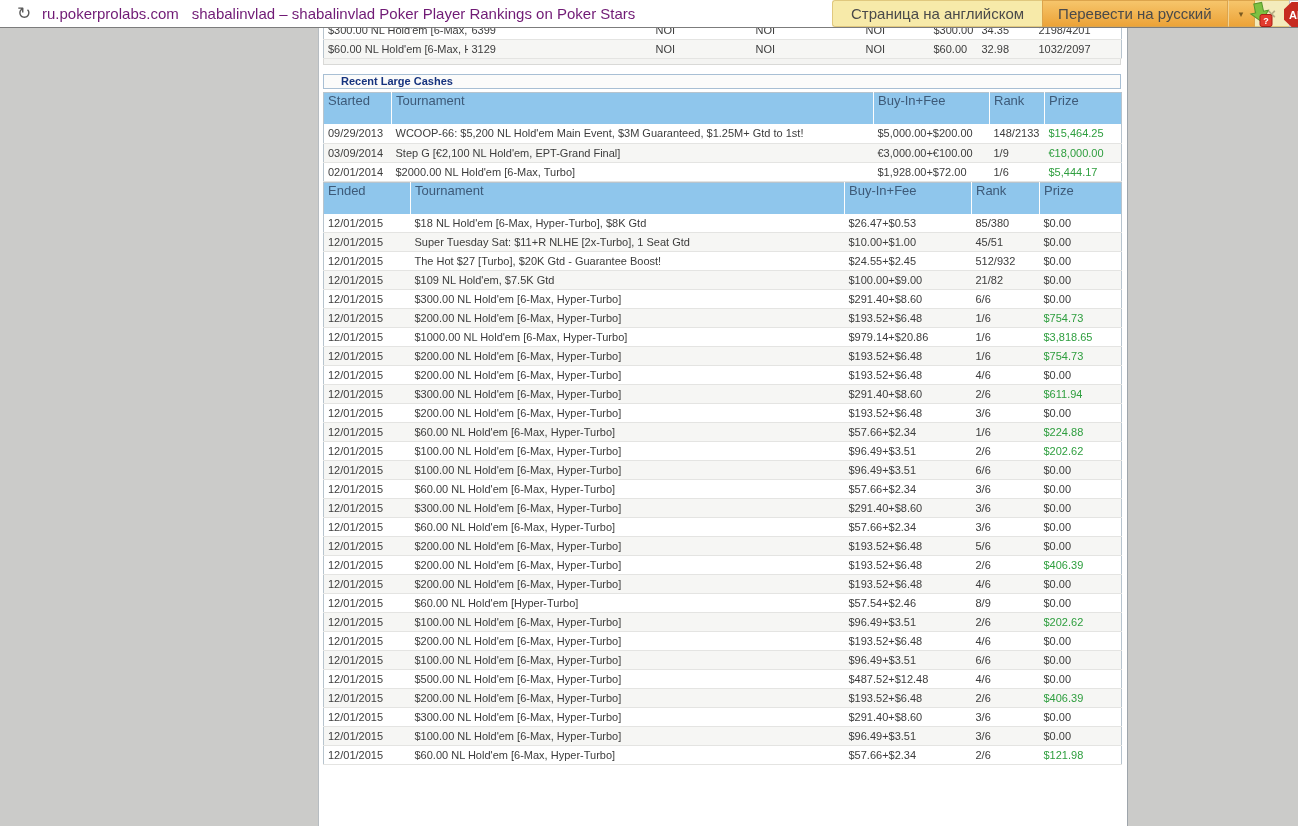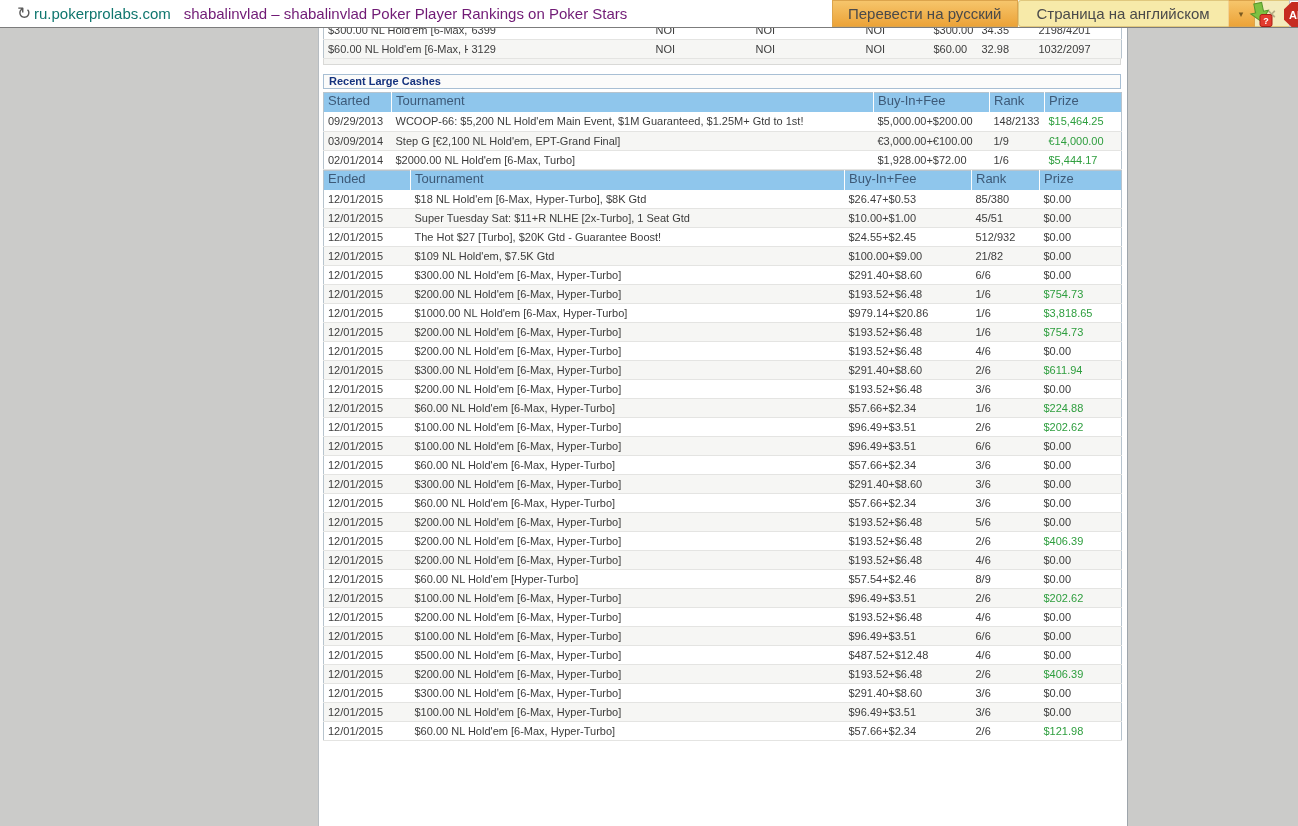--- a/index.html
+++ b/index.html
@@ -4,21 +4,21 @@
 <style>
   * { margin:0; padding:0; box-sizing:border-box; }
   html,body { width:1298px; height:826px; }
   body { font-family:"Liberation Sans", sans-serif; background:#CBCBC9; }
   .screen { position:relative; width:1298px; height:826px; overflow:hidden; background:#fff; }
 
   
   .toolbar { position:absolute; top:0; left:0; width:100%; height:28px; background:#FFFFFF;
              border-bottom:1px solid #7C7C7C; display:flex; align-items:center; z-index:10; }
   .reload { width:20px; margin-left:14px; font-size:17px; color:#5A5A5A; text-align:center; cursor:pointer; }
-  .url    { margin-left:0; font-size:15px; color:#0f766e; white-space:nowrap; }
+  .url    { margin-left:8px; font-size:15px; color:#701a75; white-space:nowrap; }
   .title  { margin-left:13px; font-size:15px; color:#701a75; white-space:nowrap; }
 
   .translate { position:absolute; left:832px; top:0; height:27px; display:flex; }
   .tseg { display:flex; align-items:center; height:27px; white-space:nowrap; }
   .tseg.lang { background:#F7EAA9; border:1px solid #E0C87E; border-right:none; border-radius:3px 0 0 3px;
                padding:0 18px; font-size:15px; color:#4A4A4A; cursor:pointer; }
   .tseg.btn  { background:linear-gradient(#F6C56B,#ECA338); border:1px solid #DCA44C;
                padding:0 15px; font-size:15px; color:#4A4A4A; cursor:pointer; }
   .tseg.dd   { background:linear-gradient(#F6C56B,#ECA338); border:1px solid #DCA44C; border-left:1px solid #F2D291;
                width:27px; justify-content:center; font-size:9px; color:#7A5A20; cursor:pointer; }
@@ -33,51 +33,51 @@
   .ab-icon { position:absolute; left:1284px; top:2px; cursor:pointer; }
 
   
   .page { position:absolute; top:28px; left:0; right:0; bottom:0; background:#CBCBC9; overflow:hidden; }
   .content { position:absolute; left:318px; top:0; width:810px; height:100%; background:#FFFFFF;
              border-left:1px solid #B6BCC1; border-right:1px solid #9EA5AB; }
 
   .grid { border-collapse:collapse; table-layout:fixed; width:798px; margin-left:4px;
           background:#fff; border:1px solid #B7C4CE; }
   .grid th { background:#8FC6EC; color:#3D5A78; font-size:13px; font-weight:400; text-align:left;
-             height:19px; padding:0 0 4px 4px; border-right:1px solid #FDFDFD; white-space:nowrap; overflow:hidden; }
+             height:19px; padding:0 0 16px 4px; border-right:1px solid #FDFDFD; white-space:nowrap; overflow:hidden; }
   .grid th:last-child { border-right:none; }
   .grid td { height:19px; padding:0 0 0 4px; font-size:11px; color:#3C3C3C;
              border-bottom:1px solid #E4E4E2; white-space:nowrap; overflow:hidden; background:#fff; }
   .grid tbody tr:nth-child(even) td { background:#F6F6F4; }
   .c-link { color:#5868B8; cursor:pointer; }
   .noi { color:#4653CE; cursor:pointer; }
   td.win { color:#2E9E3E; }
   td.zero { color:#3C3C3C;margin-left:28px; }
 
   .stats-wrap { margin-top:-8px; }
   .stats-footer { width:798px; margin-left:4px; height:6px; background:#F4F4F2;
                   border:1px solid #D9D9D7; border-top:none; }
 
   .section-bar { width:798px; margin:9px 0 3px 4px; height:15px; line-height:13px;
                  background:#FBFBFA; border:1px solid #A8BFD4; font-size:11px; font-weight:bold;
-                 color:#16337E; padding-left:5px; }
+                 color:#16337E; padding-left:17px; }
 </style>
 </head>
 <body>
 
 <div class="screen">
 
   <div class="toolbar">
     <div class="reload">↻</div>
     <div class="url">ru.pokerprolabs.com</div>
     <div class="title">shabalinvlad – shabalinvlad Poker Player Rankings on Poker Stars</div>
 
     <div class="translate">
+      <div class="tseg lang">Страница на английском</div>
       <div class="tseg btn">Перевести на русский</div>
-      <div class="tseg lang">Страница на английском</div>
       <div class="tseg dd">▾</div>
       <div class="tseg cls">×</div>
       <div class="tseg str"></div>
     </div>
 
     <div class="dl-icon">
       <svg width="27" height="27" viewBox="0 0 27 27">
         <g transform="rotate(-12 13 13)">
           <path d="M9 2 L17 2 L17 11 L22 11 L13 21 L4 11 L9 11 Z" fill="#7CC142" stroke="#55962B" stroke-width="1"></path>
         </g>
@@ -150,32 +150,32 @@
             <th>Started</th>
             <th>Tournament</th>
             <th>Buy-In+Fee</th>
             <th>Rank</th>
             <th>Prize</th>
           </tr>
         </thead>
         <tbody>
   <tr>
     <td>09/29/2013</td>
-    <td class="c-link">WCOOP-66: $5,200 NL Hold'em Main Event, $1M Guaranteed, $1.25M+ Gtd to 1st!</td>
+    <td class="c-link">WCOOP-66: $5,200 NL Hold'em Main Event, $3M Guaranteed, $1.25M+ Gtd to 1st!</td>
     <td>$5,000.00+$200.00</td>
     <td>148/2133</td>
     <td class="win">$15,464.25</td>
   </tr>
 
   <tr>
     <td>03/09/2014</td>
     <td class="c-link">Step G [€2,100 NL Hold'em, EPT-Grand Final]</td>
     <td>€3,000.00+€100.00</td>
     <td>1/9</td>
-    <td class="win">€14,000.00</td>
+    <td class="win">€18,000.00</td>
   </tr>
 
 
 
   <tr>
     <td>02/01/2014</td>
     <td class="c-link">$2000.00 NL Hold'em [6-Max, Turbo]</td>
     <td>$1,928.00+$72.00</td>
     <td>1/6</td>
     <td class="win">$5,444.17</td>

